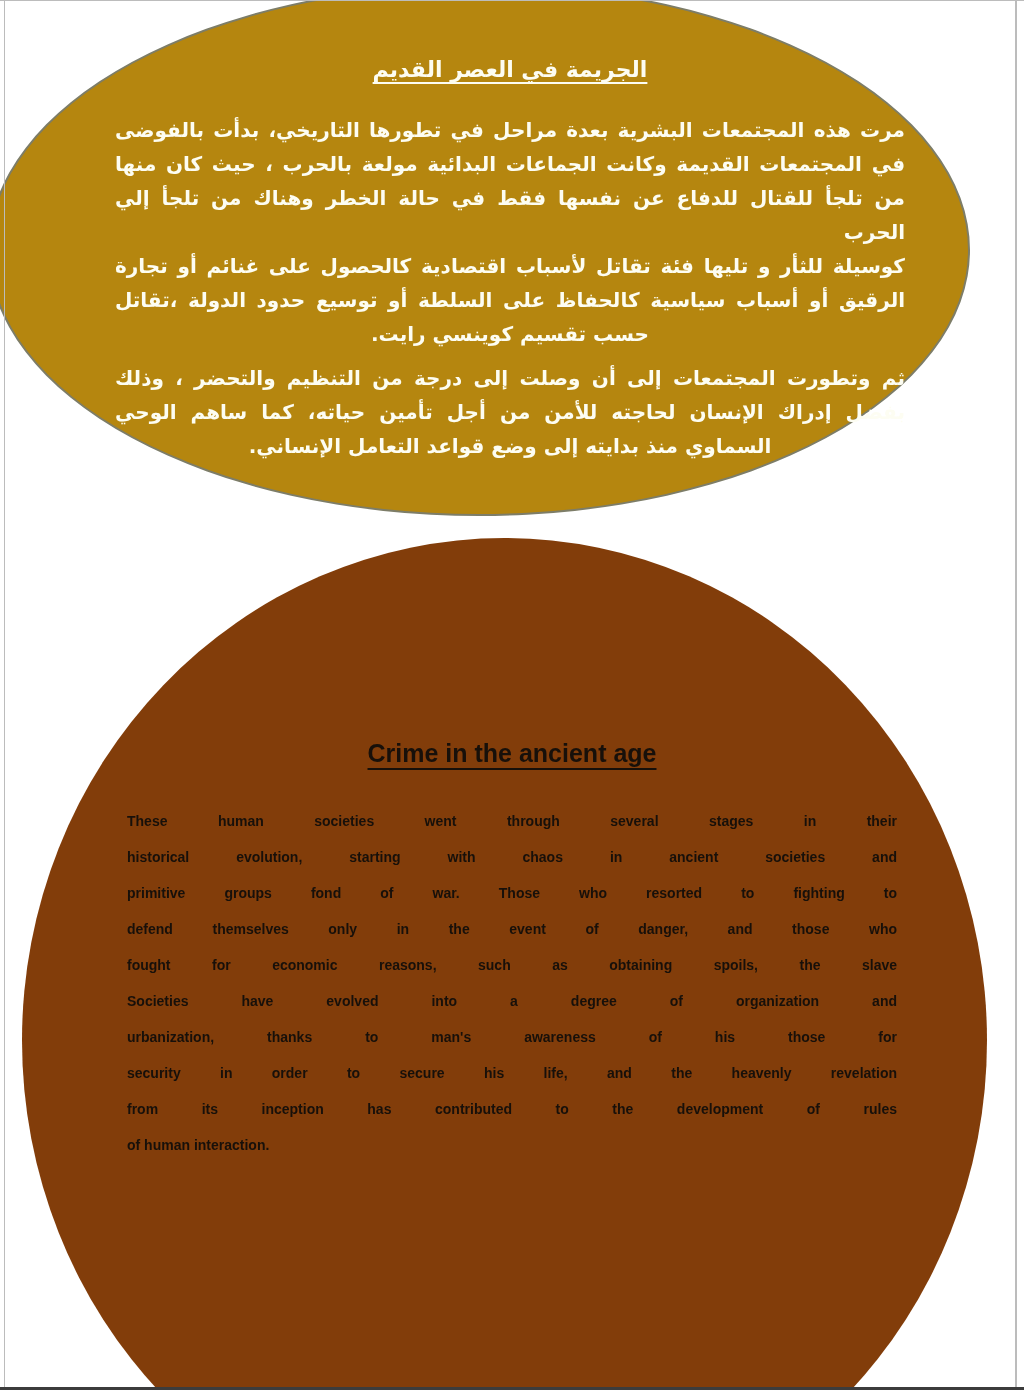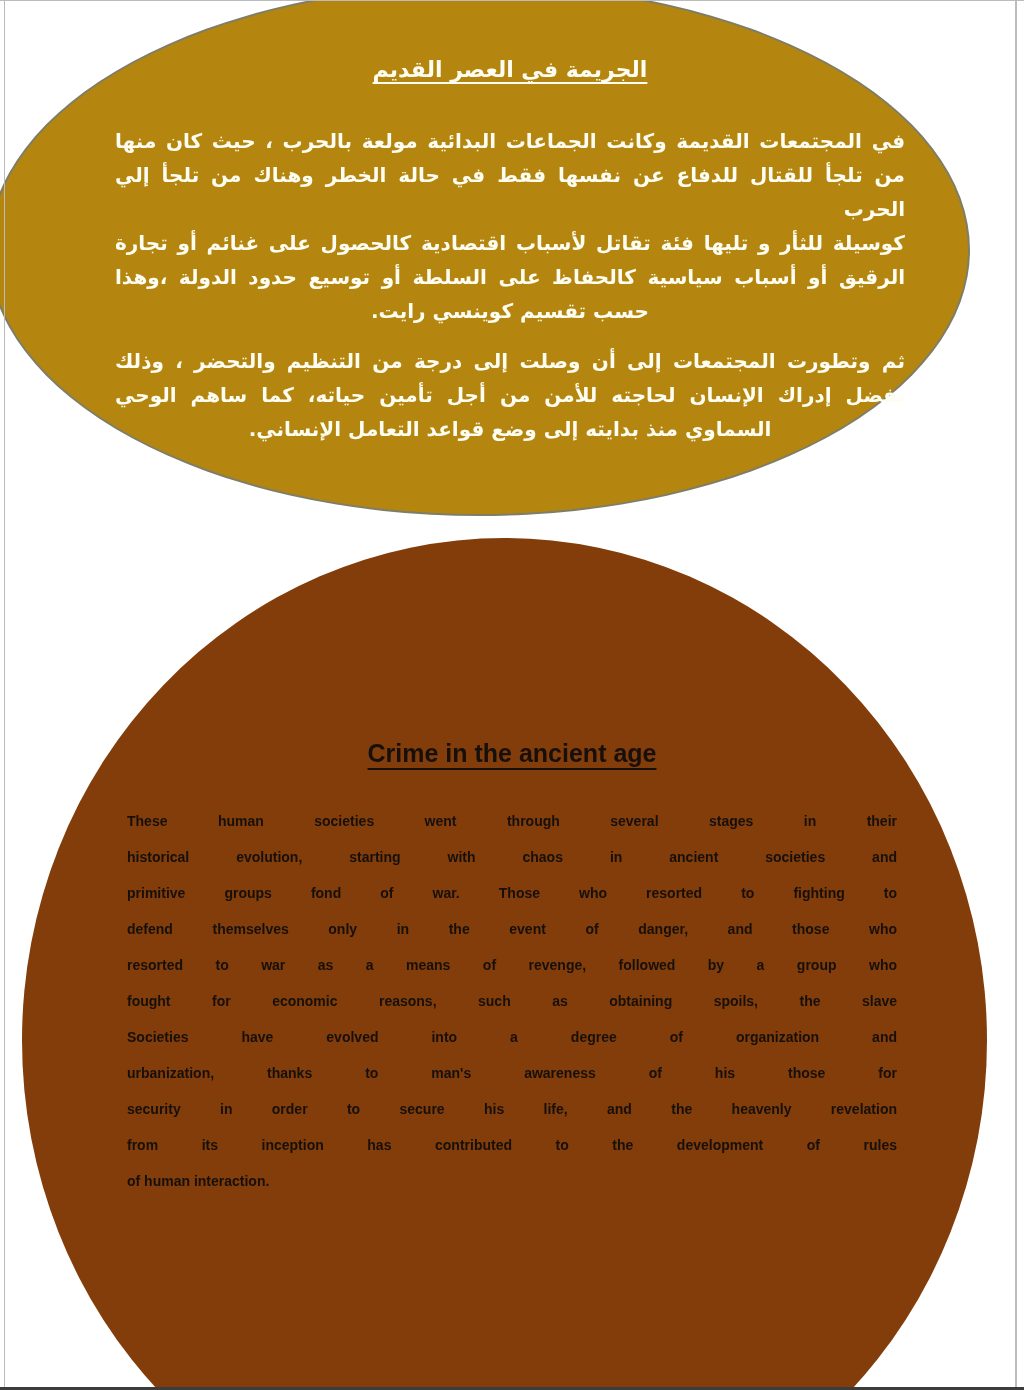--- a/index.html
+++ b/index.html
@@ -14,26 +14,26 @@
 
   
   .ar-block {
     position:absolute; left:115px; top:56px; width:790px;
     direction:rtl; font-family:"DejaVu Sans", sans-serif;
     font-weight:bold; font-size:20px; z-index:2;
   }
   .ar-title {
     text-align:center; font-size:22px; line-height:28px;
     text-decoration:underline; text-underline-offset:5px;
-    margin:0 0 40px 0;
+    margin:0 0 29px 0;
   }
   .ar-par { margin:0; }
   .ar-par .txt-line { line-height:34px; text-align:justify; text-align-last:justify; }
   .ar-par .txt-line:last-child { text-align:center; text-align-last:center; }
-  .ar-par-2 { margin-top:16px; }
+  .ar-par-2 { margin-top:10px; }
 
   
   .en-block {
     position:absolute; left:127px; top:722px; width:770px;
     font-weight:bold; z-index:2;
   }
   .en-title {
     text-align:center; font-size:25px; line-height:32px;
     text-decoration:underline; text-underline-offset:6px;
     margin:0 0 34px 0;
@@ -53,41 +53,41 @@
 
 <div class="page">
 
   <div class="ellipse ellipse-gold" style="background-color: rgb(181, 134, 15);"></div>
 
   <div class="ellipse ellipse-brown" style="background-color: rgb(130, 61, 10);"></div>
 
   <div class="ar-block" lang="ar" dir="rtl" style="color: rgb(253, 253, 242);">
     <div class="ar-title">الجريمة في العصر القديم</div>
     <div class="ar-par ar-par-1">
+        <div class="txt-line">مرت هذه المجتمعات البشرية بعدة مراحل في تطورها التاريخي، بدأت بالفوضى</div>
         <div class="txt-line">في المجتمعات القديمة وكانت الجماعات البدائية مولعة بالحرب ، حيث كان منها</div>
         <div class="txt-line">من تلجأ للقتال للدفاع عن نفسها فقط في حالة الخطر وهناك من تلجأ إلي الحرب</div>
         <div class="txt-line">كوسيلة للثأر و تليها فئة تقاتل لأسباب اقتصادية كالحصول على غنائم أو تجارة</div>
-        <div class="txt-line">الرقيق أو أسباب سياسية كالحفاظ على السلطة أو توسيع حدود الدولة ،وهذا</div>
+        <div class="txt-line">الرقيق أو أسباب سياسية كالحفاظ على السلطة أو توسيع حدود الدولة ،تقاتل</div>
         <div class="txt-line">حسب تقسيم كوينسي رايت.</div>
       </div>
     <div class="ar-par ar-par-2">
         <div class="txt-line">ثم وتطورت المجتمعات إلى أن وصلت إلى درجة من التنظيم والتحضر ، وذلك</div>
         <div class="txt-line">بفضل إدراك الإنسان لحاجته للأمن من أجل تأمين حياته، كما ساهم الوحي</div>
         <div class="txt-line">السماوي منذ بدايته إلى وضع قواعد التعامل الإنساني.</div>
       </div>
   </div>
 
   <div class="en-block" lang="en" style="color: rgb(23, 16, 10); margin-top: 15px;">
     <div class="en-title">Crime in the ancient age</div>
     <div class="en-par">
         <div class="txt-line">These human societies went through several stages in their</div>
         <div class="txt-line">historical evolution, starting with chaos in ancient societies and</div>
         <div class="txt-line">primitive groups fond of war. Those who resorted to fighting to</div>
         <div class="txt-line">defend themselves only in the event of danger, and those who</div>
-        <div class="txt-line">resorted to war as a means of revenge, followed by a group who</div>
         <div class="txt-line">fought for economic reasons, such as obtaining spoils, the slave</div>
         <div class="txt-line">Societies have evolved into a degree of organization and</div>
         <div class="txt-line">urbanization, thanks to man's awareness of his those for</div>
         <div class="txt-line">security in order to secure his life, and the heavenly revelation</div>
         <div class="txt-line">from its inception has contributed to the development of rules</div>
         <div class="txt-line">of human interaction.</div>
       </div>
   </div>
 
   <div class="edge edge-left" style="background-color: rgb(188, 188, 188);"></div>

